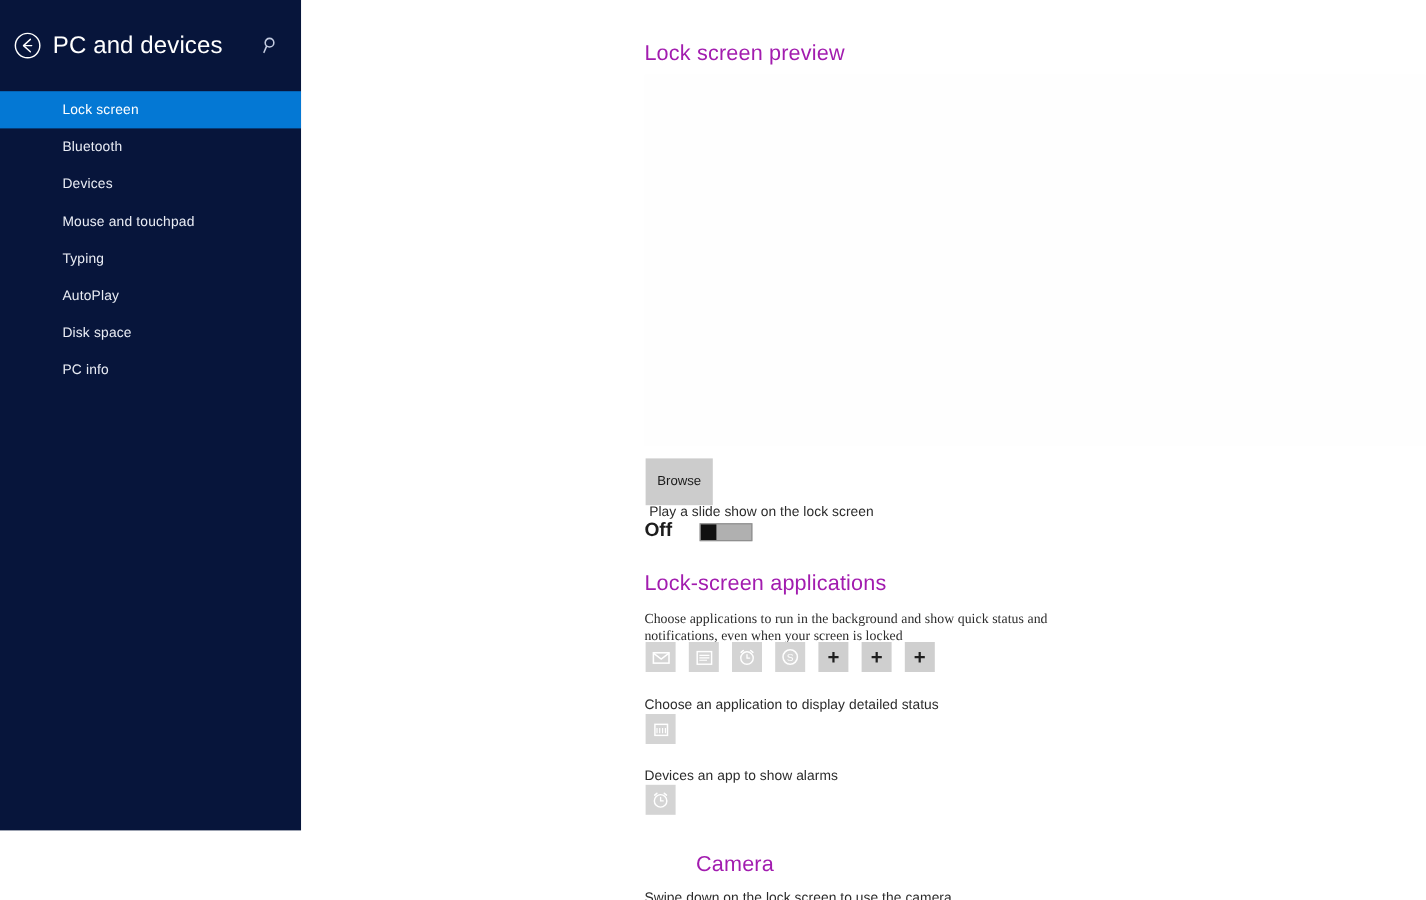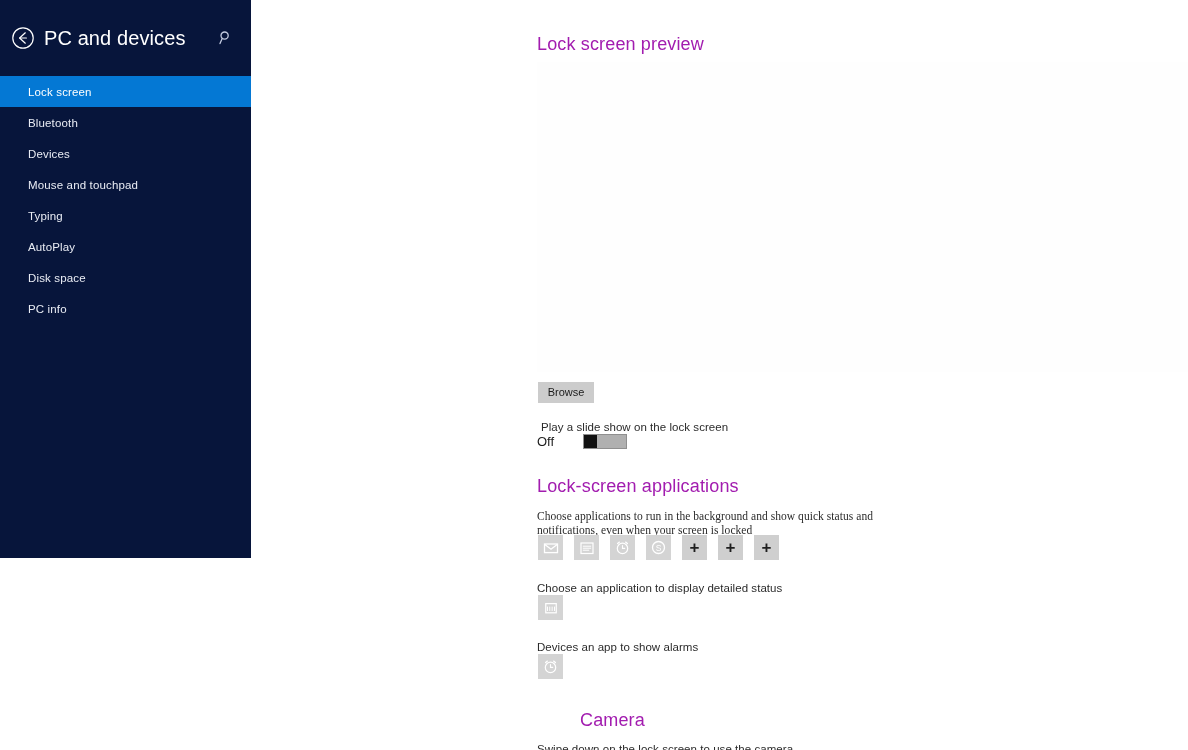--- a/index.html
+++ b/index.html
@@ -18,21 +18,21 @@
     position: relative;
     width: 1188px;
     height: 750px;
     display: flex;
     background: #ffffff;
   }
 
   
   .sidebar {
     width: 251px;
-    height: 558px;
+    height: 692px;
     background: #07153b;
     flex: 0 0 251px;
     position: relative;
     overflow: hidden;
   }
   .sb-header {
     height: 76px;
     display: flex;
     align-items: center;
     padding: 0 0 0 10px;
@@ -72,21 +72,21 @@
 
   .sb-list {
     padding: 0;
     margin: 0;
     list-style: none;
   }
   .sb-item {
     height: 31px;
     display: flex;
     align-items: center;
-    padding-left: 28px;
+    padding-left: 52px;
     box-sizing: border-box;
     color: #e9ecf4;
     font-size: 11.5px;
     font-weight: 400;
     letter-spacing: 0.15px;
     white-space: nowrap;
     cursor: default;
   }
   .sb-item.selected {
     background: #0478d4;
@@ -128,21 +128,21 @@
     height: 310px;
     background: #fefefe;
   }
 
   
   .browse-btn {
     position: absolute;
     left: 287px;
     top: 382px;
     width: 56px;
-    height: 21px;
+    height: 39px;
     background: #cccccc;
     border: none;
     color: #1a1a1a;
     font-family: "Liberation Sans", sans-serif;
     font-size: 11px;
     line-height: 21px;
     text-align: center;
     padding: 0;
     cursor: pointer;
   }
@@ -150,22 +150,22 @@
   .slide-label { position: absolute; left: 290px; top: 420px; }
   .slide-row {
     position: absolute;
     left: 286px;
     top: 434px;
     display: flex;
     align-items: center;
   }
   .slide-state {
     color: #1d1d1d;
-    font-size: 13px;
-    font-weight: 400;
+    font-size: 16px;
+    font-weight: 700;
     width: 46px;
   }
   .toggle {
     width: 44px;
     height: 15px;
     background: #b0b0b0;
     border: 1px solid #8f8f8f;
     box-sizing: border-box;
     position: relative;
     cursor: pointer;

